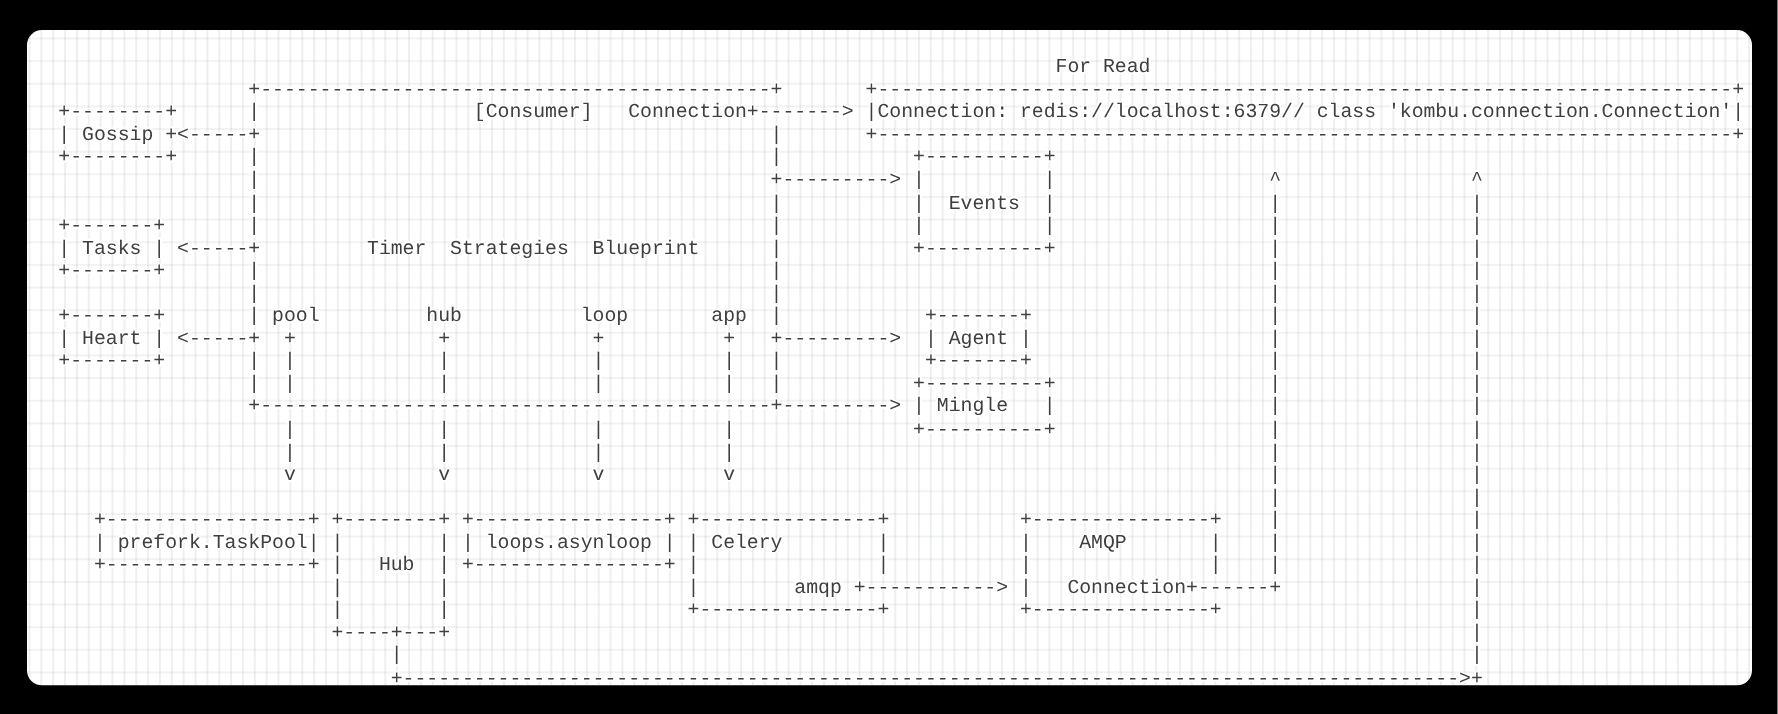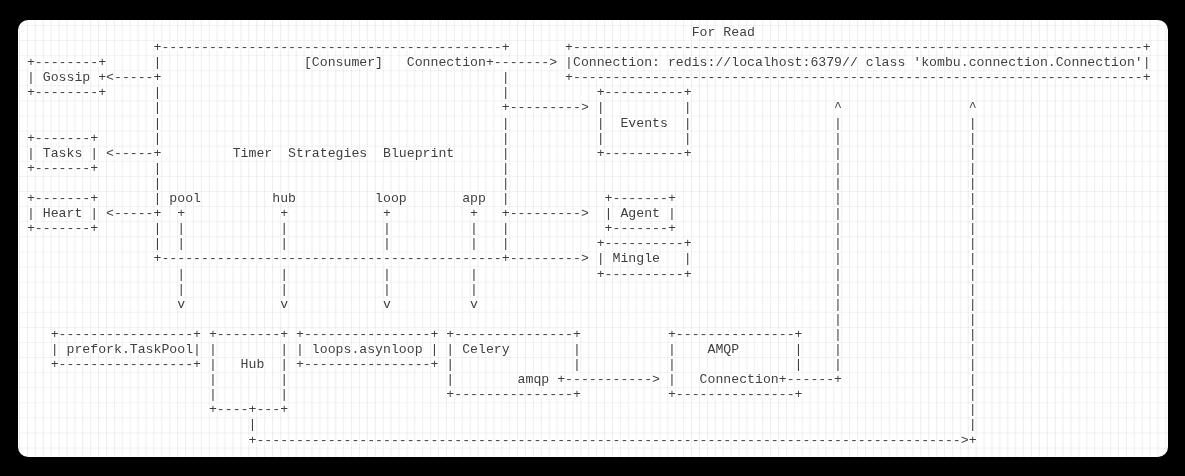--- a/index.html
+++ b/index.html
@@ -10,21 +10,21 @@
   .panel{
     position:absolute;left:18px;top:20px;width:1150px;height:437px;
     background-color:#ffffff;border-radius:10px;overflow:hidden;
     background-image:
       linear-gradient(to right, rgba(120,130,140,0.13) 1px, transparent 1px),
       linear-gradient(to bottom, rgba(120,130,140,0.10) 1px, transparent 1px);
     background-size:7.92px 15.1px;
     background-position:1px 5px;
   }
   pre.ascii{
-    margin:0;padding:5px 0 0 1px;
+    margin:12px;padding:5px 0 0 1px;
     font-family:"Liberation Mono","DejaVu Sans Mono",monospace;
     font-size:13.2px;line-height:15.1px;letter-spacing:0;
     color:#3f3f3f;
     text-shadow:
       1px 0 0 #fff,-1px 0 0 #fff,0 1px 0 #fff,0 -1px 0 #fff,
       1px 1px 0 #fff,-1px -1px 0 #fff,1px -1px 0 #fff,-1px 1px 0 #fff;
     white-space:pre;
   }
   .watermark{
     position:absolute;right:10px;bottom:4px;

